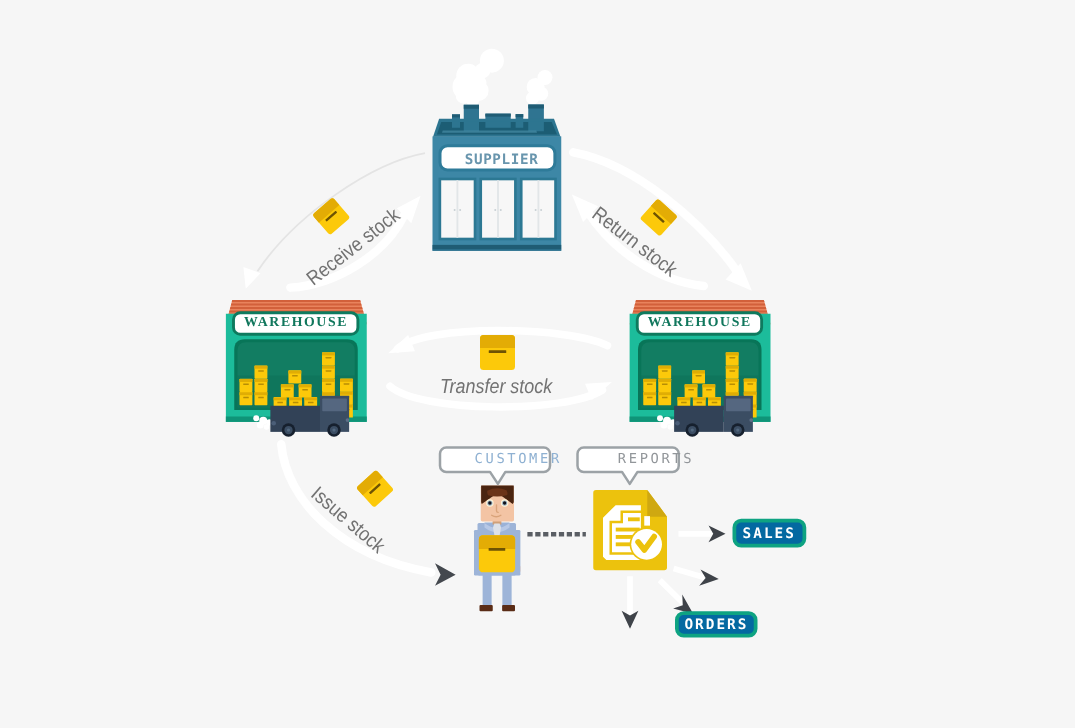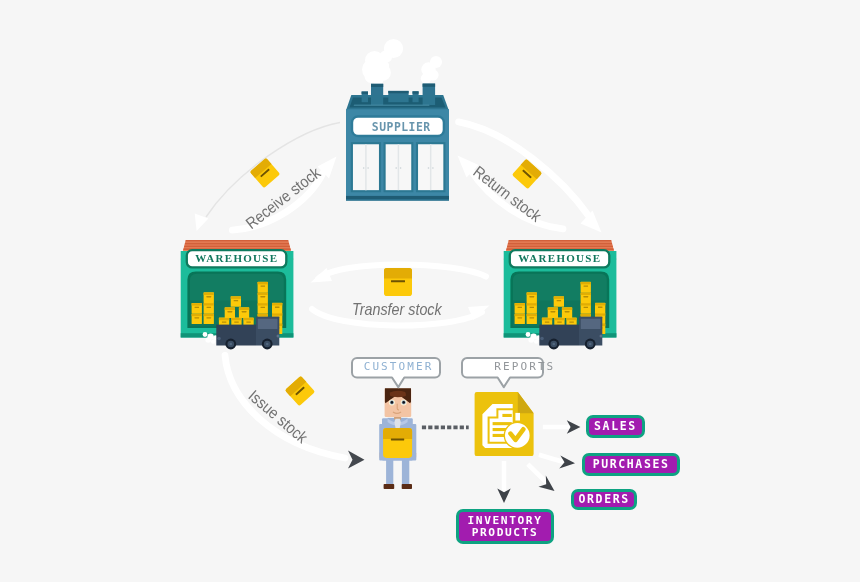--- a/index.html
+++ b/index.html
@@ -6,21 +6,21 @@
   html,body{margin:0;padding:0;}
   body{width:860px;height:582px;background:#f6f6f6;overflow:hidden;
        font-family:"Liberation Sans",sans-serif;}
   #stage{position:relative;width:860px;height:474px;background:#f6f6f6;}
   .abs{position:absolute;}
   svg{display:block;overflow:visible;}
   .flowlbl{position:absolute;color:#727272;font-size:16.2px;
            font-family:"Liberation Sans",sans-serif;white-space:nowrap;
            transform-origin:0 0;}
   .flowlbl>span{display:inline-block;transform:scaleX(0.885);transform-origin:0 50%;}
-  .badge{position:absolute;background:#a21caf;border:3px solid #0ea382;
+  .badge{position:absolute;background:#0369a1;border:3px solid #0ea382;
          border-radius:7px;color:#ffffff;text-align:center;
          font-family:"DejaVu Sans Mono",monospace;font-weight:bold;
          letter-spacing:1.6px;}
   .wh-label{position:absolute;width:99.5px;height:17.2px;line-height:17.6px;top:249.7px;
             text-align:center;font-family:Liberation Serif, serif;font-size:11px;
             letter-spacing:1.3px;color:#11775d;text-indent:1.3px;font-weight:bold;}
   [data-name="warehouse-left-label"]{left:186.4px;}
   [data-name="warehouse-right-label"]{left:509.4px;}
 </style>
 </head>
@@ -438,34 +438,29 @@
       <rect x="5.2" y="5.2" width="21.6" height="21.6" rx="2.2" fill="#fcc90a"></rect>
       <path d="M5.2 7.4 q0 -2.2 2.2 -2.2 h17.2 q2.2 0 2.2 2.2 v6.0 h-21.6 z" fill="#e3ac05"></path>
       <rect x="10.4" y="15.0" width="11.2" height="1.9" rx="0.4" fill="#6e5303"></rect>
     </g>
   </svg>
   <div class="flowlbl" data-name="flow-label-issue" style="left:257.4px;top:386.1px;transform:rotate(40.6deg);">
     <span data-name="flow-label-issue-text">Issue stock</span>
   </div>
 
   <div class="badge" data-name="badge-sales" style="left:585.9px;top:414.9px;width:53px;height:16.7px;line-height:16.7px;font-size:11.5px;">SALES</div>
-  <div class="badge" data-name="badge-purchases" style="left:582.1px;top:453.2px;width:92px;height:17px;line-height:17px;font-size:11.5px;">PURCHASES</div>
-  <div class="badge" data-name="badge-orders" style="left:571px;top:489.1px;width:60.3px;height:15px;line-height:15px;font-size:11.5px;">ORDERS</div>
-  <div class="badge" data-name="badge-inventory-products" style="left:455.6px;top:509.1px;width:92.9px;height:25.7px;padding-top:3.2px;font-size:11.2px;line-height:12.2px;">
-    <div data-name="badge-line-1">INVENTORY</div>
-    <div data-name="badge-line-2">PRODUCTS</div>
-  </div>
+  <div class="badge" data-name="badge-orders" style="left:540px;top:489.1px;width:60.3px;height:15px;line-height:15px;font-size:11.5px;">ORDERS</div>
 
   <svg class="abs" data-name="callout-customer" style="left:350px;top:356px;width:95px;height:30px" viewBox="0 0 95 30">
     <path d="M7.0 2.0 h78 a5 5 0 0 1 5 5 v9.5 a5 5 0 0 1 -5 5 h-30.7 l-6.0 9.6 l-6.3 -9.6 h-35.0
              a5 5 0 0 1 -5 -5 v-9.5 a5 5 0 0 1 5 -5 z" fill="#ffffff" stroke="#9ca2a6" stroke-width="2.0" stroke-linejoin="round"></path>
   </svg>
   <div class="callout-txt" data-name="callout-customer-label" style="position:absolute;left:352px;top:358px;width:91px;height:18.5px;line-height:18.5px;
               text-align:center;font-family:'DejaVu Sans Mono',monospace;font-size:11px;
-              letter-spacing:2.1px;text-indent:2.1px;color:#8fb1d2;">CUSTOMER</div>
+              letter-spacing:2.1px;text-indent:2.1px;color:#8fb1d2;padding-left:16px;">CUSTOMER</div>
 
   <svg class="abs" data-name="callout-reports" style="left:460px;top:356px;width:88px;height:30px" viewBox="0 0 88 30">
     <path d="M7.0 2.0 h71 a5 5 0 0 1 5 5 v9.5 a5 5 0 0 1 -5 5 h-28.0 l-6.2 9.6 l-6.2 -9.6 h-30.6
              a5 5 0 0 1 -5 -5 v-9.5 a5 5 0 0 1 5 -5 z" fill="#ffffff" stroke="#9ca2a6" stroke-width="2.0" stroke-linejoin="round"></path>
   </svg>
   <div class="callout-txt" data-name="callout-reports-label" style="position:absolute;left:462.5px;top:358px;width:82.5px;height:18.5px;line-height:18.5px;
               text-align:center;font-family:'DejaVu Sans Mono',monospace;font-size:11px;
               letter-spacing:2.1px;text-indent:2.1px;color:#92969a;padding-left:20px;">REPORTS</div>
 
   <svg class="abs" data-name="reports-icon" style="left:473px;top:391px;width:63px;height:67px" viewBox="0 0 63 67">

